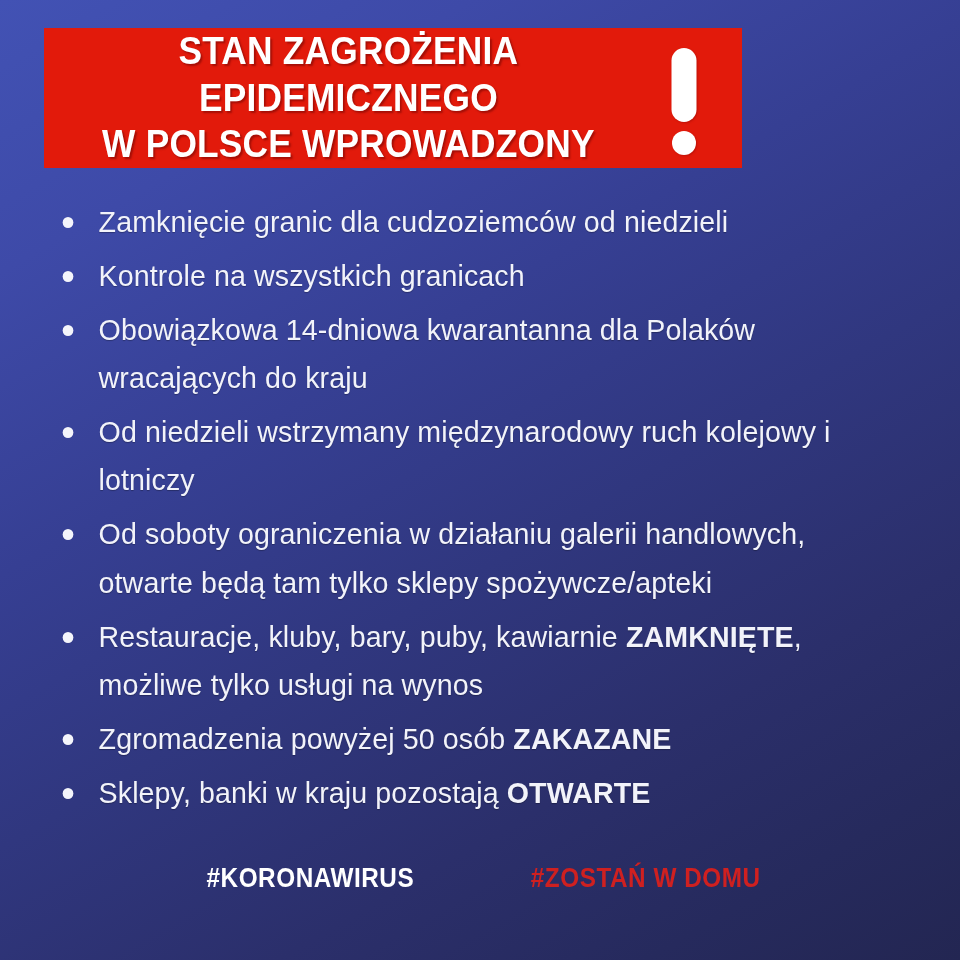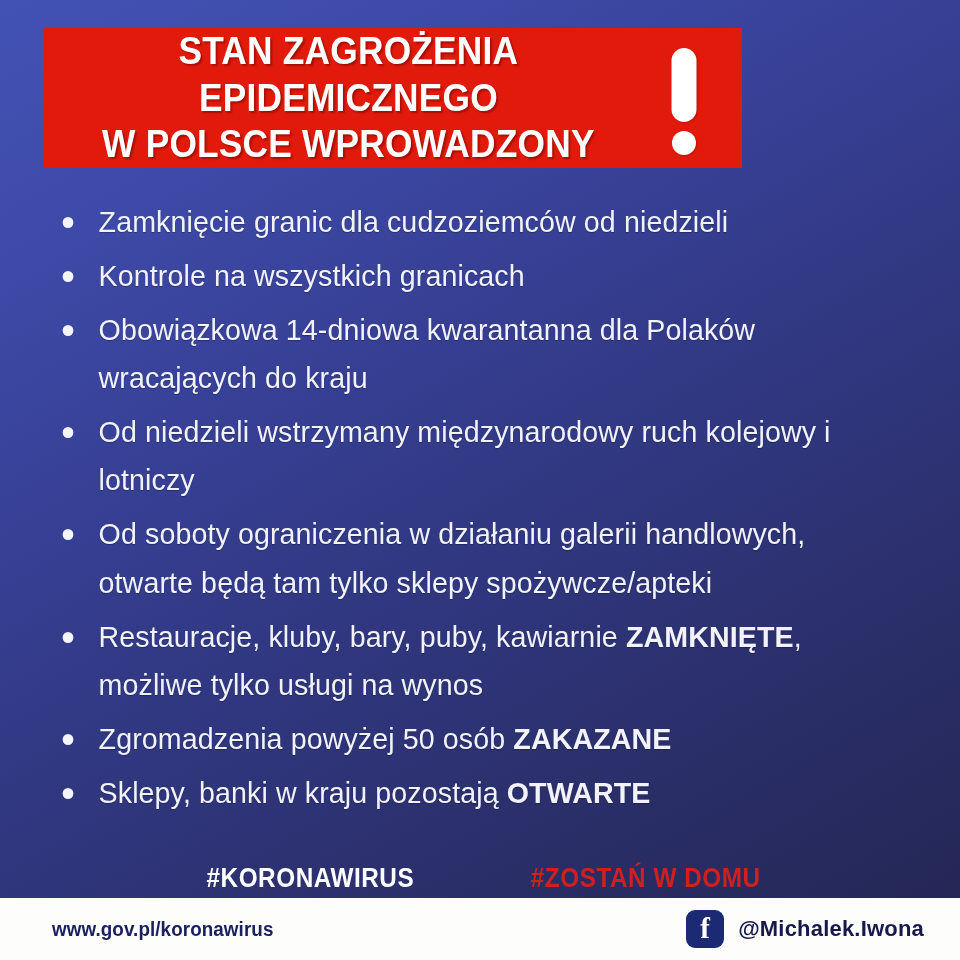--- a/index.html
+++ b/index.html
@@ -210,23 +210,14 @@
       <li class="bullet">Restauracje, kluby, bary, puby, kawiarnie <b>ZAMKNIĘTE</b>, możliwe tylko usługi na wynos</li>
       <li class="bullet">Zgromadzenia powyżej 50 osób <b>ZAKAZANE</b></li>
       <li class="bullet">Sklepy, banki w kraju pozostają <b>OTWARTE</b></li>
     </ul>
 
   <div class="hashtags">
     <span class="tag-white">#KORONAWIRUS</span>
     <span class="tag-red">#ZOSTAŃ W DOMU</span>
   </div>
 
-  <div class="footer">
-    <span class="footer-url">www.gov.pl/koronawirus</span>
-    <div class="footer-right">
-      <span class="fb-icon">
-        <span>f</span>
-      </span>
-      <span class="footer-handle">@Michalek.Iwona</span>
-    </div>
-  </div>
 
 </div>
 
 </body></html>

